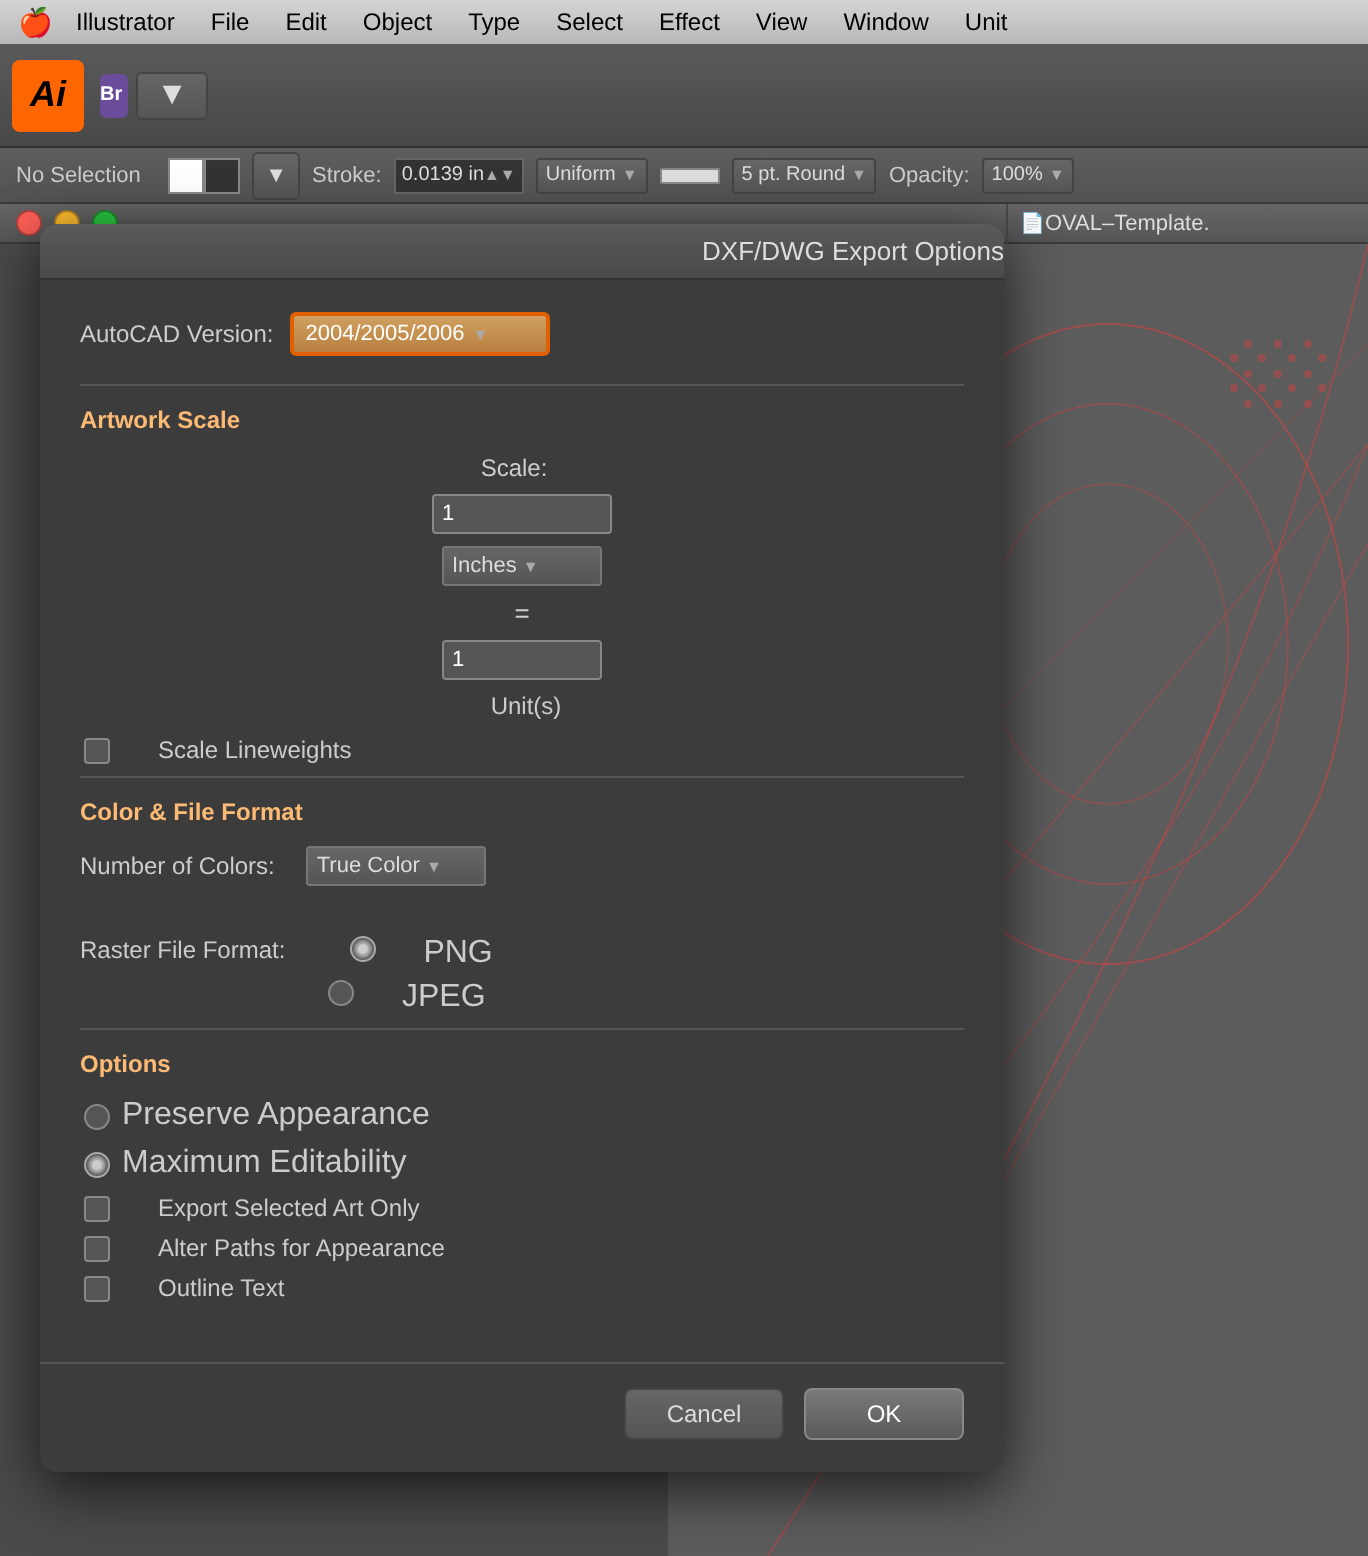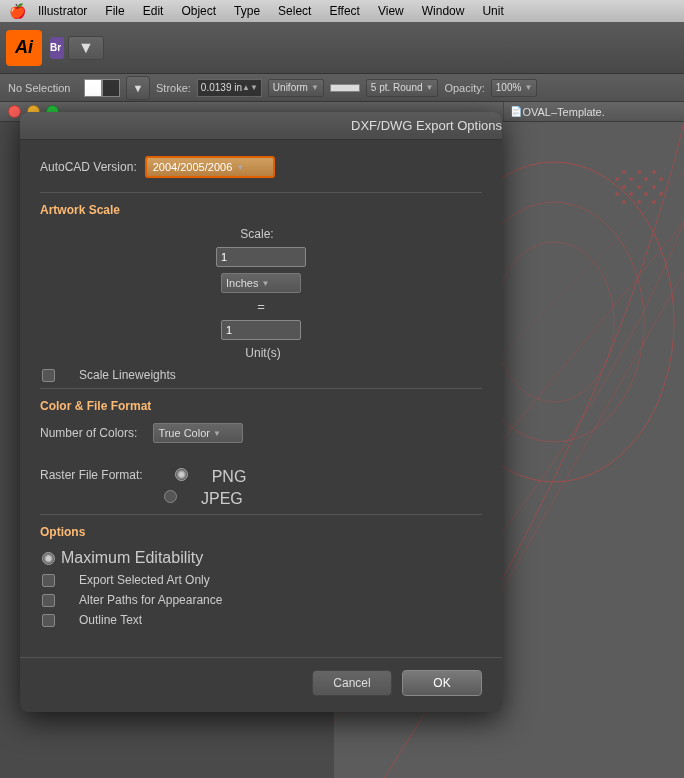--- a/index.html
+++ b/index.html
@@ -630,20 +630,24 @@
     <div class="raster-row" style="margin-left: 124px;">
       <div class="rb"></div>
       <span class="rb-label">JPEG</span>
     </div>
 
     <div class="section-divider"></div>
 
     <div class="section-title">Options</div>
 
     <div class="radio-row">
+      <div class="rb"></div>
+      <span class="rb-label">Preserve Appearance</span>
+    </div>
+    <div class="radio-row">
       <div class="rb selected"></div>
       <span class="rb-label">Maximum Editability</span>
     </div>
     <div class="checkbox-row">
       <div class="cb"></div>
       <span class="cb-label">Export Selected Art Only</span>
     </div>
     <div class="checkbox-row">
       <div class="cb"></div>
       <span class="cb-label">Alter Paths for Appearance</span>

